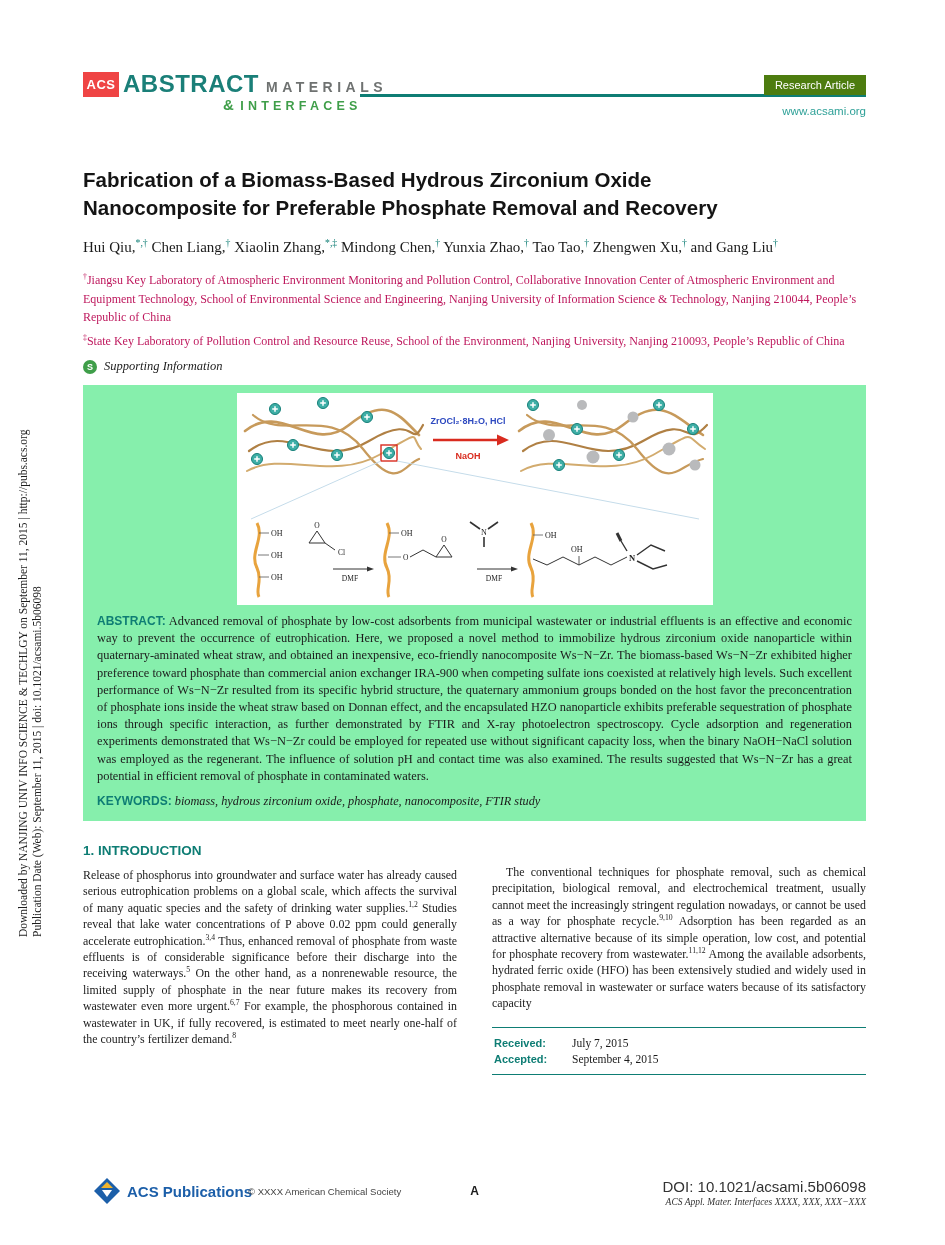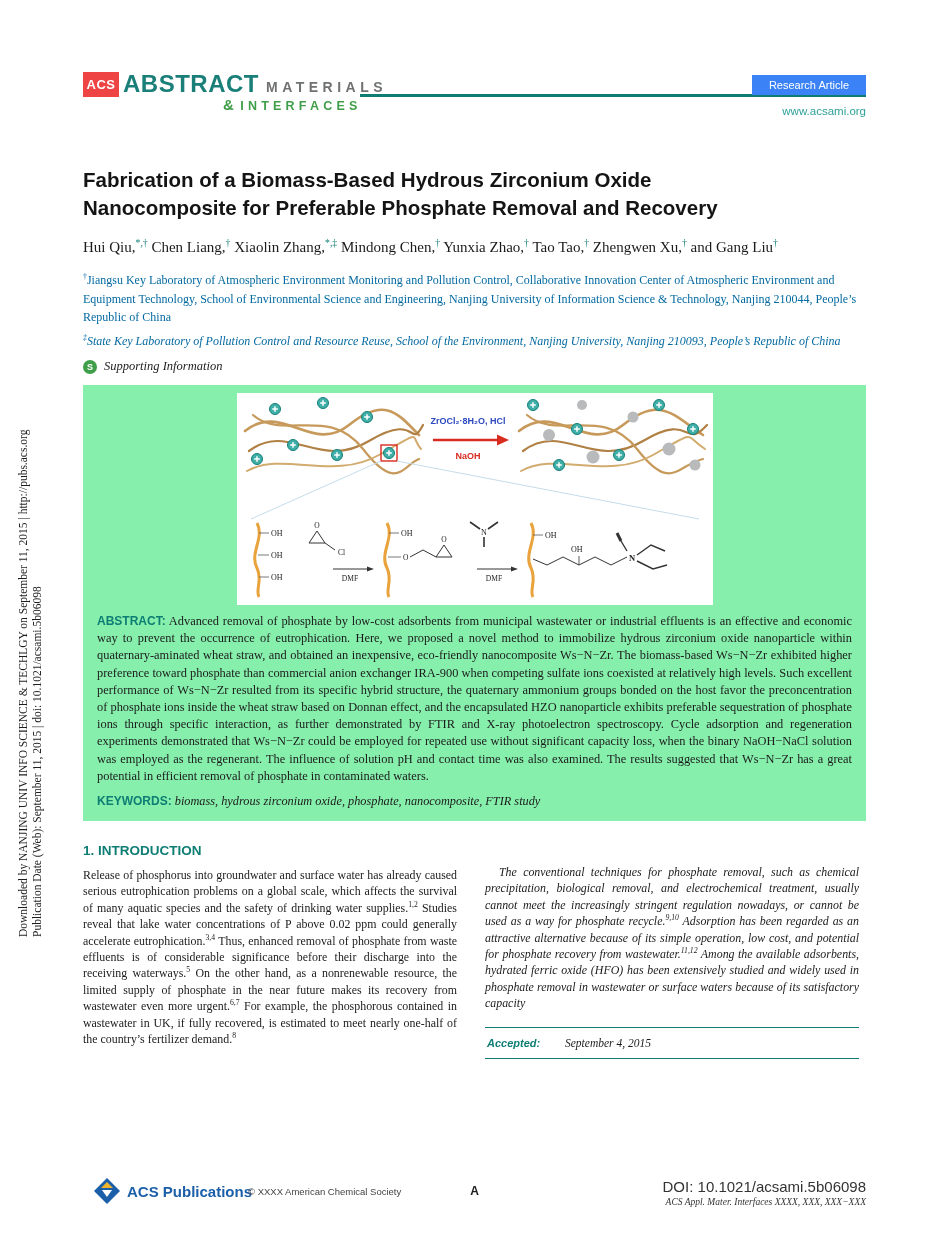--- a/index.html
+++ b/index.html
@@ -14,50 +14,50 @@
   .logo-row1{display:flex;align-items:baseline;}
   .acs-box{display:inline-flex;align-items:center;justify-content:center;width:36px;height:25px;
            background:#ef4444;color:#fff;font-weight:bold;font-size:13px;letter-spacing:.5px;
            align-self:center;}
   .applied{font-size:24px;font-weight:bold;color:#1a7f78;margin-left:4px;letter-spacing:.5px;}
   .materials{font-size:14px;font-weight:bold;color:#6f7271;letter-spacing:4.5px;margin-left:7px;}
   .logo-row2{margin-left:140px;margin-top:-2px;}
   .amp{font-size:15px;font-weight:bold;color:#3f9e49;}
   .interfaces{font-size:12.5px;font-weight:bold;color:#3f9e49;letter-spacing:4.2px;margin-left:2px;}
   .header-rule{position:absolute;left:360px;right:79px;top:94px;height:2.5px;background:#0e7d74;}
-  .badge{position:absolute;right:79px;top:75px;height:20px;line-height:20px;padding:0 17px;
-         background:#3b82f6;color:#fff;font-family:"Liberation Sans",sans-serif;font-size:11px;}
+  .badge{position:absolute;right:79px;top:75px;height:20px;line-height:20px;padding:0 11px;
+         background:#4d7c0f;color:#fff;font-family:"Liberation Sans",sans-serif;font-size:11px;}
   .site{position:absolute;right:79px;top:105px;color:#2fa198;
         font-family:"Liberation Sans",sans-serif;font-size:11.5px;}
   
   .main{position:absolute;left:83px;top:166px;width:783px;}
   .title{margin:0;font-family:"Liberation Sans",sans-serif;font-weight:bold;
          font-size:20.5px;line-height:27.5px;color:#141414;width:720px;}
   .authors{margin:16px 0 0 0;font-size:15px;line-height:21px;width:783px;}
   .authors sup{color:#0e7d74;}
   sup{font-size:0.65em;line-height:0;vertical-align:super;}
-  .affil{margin:13px 0 0 0;font-size:12px;line-height:18.5px;width:778px;color:#0369a1;}
-  .affil + .affil{margin-top:5px;font-style:italic;}
+  .affil{margin:13px 0 0 0;font-size:12px;line-height:18.5px;width:778px;color:#be185d;}
+  .affil + .affil{margin-top:5px;}
   .supporting{margin-top:9px;display:flex;align-items:center;}
   .s-icon{display:inline-flex;width:14px;height:14px;border-radius:50%;background:#3f9e49;
           color:#fff;font-family:"Liberation Sans",sans-serif;font-size:9px;font-weight:bold;
           align-items:center;justify-content:center;}
   .s-label{margin-left:7px;font-style:italic;font-size:12.5px;color:#222;}
   
   .abstract-panel{margin-top:11px;background:#86efac;padding:8px 14px 12px 14px;width:755px;}
   .graphic{width:476px;height:212px;margin:0 auto 8px auto;background:#fff;}
   .abstract-text{margin:0;font-size:12.4px;line-height:17.2px;text-align:justify;}
   .ab-label,.kw-label{font-family:"Liberation Sans",sans-serif;font-weight:bold;
                       font-size:12px;color:#0e7d74;}
   .keywords{margin:9px 0 0 0;font-size:12.3px;}
   .kw-text{font-style:italic;}
   
-  .columns{display:flex;gap:28px;margin-top:22px;}
+  .columns{display:flex;gap:35px;margin-top:22px;}
   .col{width:374px;}
-  .col-right{padding-top:21px;font-style:italic;}
+  .col-right{padding-top:21px;}
   .sec-head{margin:0 0 9px 0;font-family:"Liberation Sans",sans-serif;font-weight:bold;
             font-size:13.5px;color:#0e7d74;}
   .body-text{margin:0;font-size:11.9px;line-height:16.4px;text-align:justify;}
   .indent{text-indent:14px;}
   .dates{margin-top:15px;border-top:1.5px solid #0e7d74;border-bottom:1.5px solid #0e7d74;
          padding:7px 0 7px 2px;}
   .date-row{font-size:11.5px;line-height:16px;}
   .date-label{display:inline-block;width:78px;font-family:"Liberation Sans",sans-serif;
               font-weight:bold;font-size:11px;color:#0e7d74;}
   
@@ -226,20 +226,23 @@
 
     <div class="columns">
       <div class="col col-left">
         <h2 class="sec-head">1. INTRODUCTION</h2>
         <p class="body-text">Release of phosphorus into groundwater and surface water has already caused serious eutrophication problems on a global scale, which affects the survival of many aquatic species and the safety of drinking water supplies.<sup>1,2</sup> Studies reveal that lake water concentrations of P above 0.02 ppm could generally accelerate eutrophication.<sup>3,4</sup> Thus, enhanced removal of phosphate from waste effluents is of considerable significance before their discharge into the receiving waterways.<sup>5</sup> On the other hand, as a nonrenewable resource, the limited supply of phosphate in the near future makes its recovery from wastewater even more urgent.<sup>6,7</sup> For example, the phosphorous contained in wastewater in UK, if fully recovered, is estimated to meet nearly one-half of the country’s fertilizer demand.<sup>8</sup></p>
       </div>
       <div class="col col-right">
         <p class="body-text indent">The conventional techniques for phosphate removal, such as chemical precipitation, biological removal, and electrochemical treatment, usually cannot meet the increasingly stringent regulation nowadays, or cannot be used as a way for phosphate recycle.<sup>9,10</sup> Adsorption has been regarded as an attractive alternative because of its simple operation, low cost, and potential for phosphate recovery from wastewater.<sup>11,12</sup> Among the available adsorbents, hydrated ferric oxide (HFO) has been extensively studied and widely used in phosphate removal in wastewater or surface waters because of its satisfactory capacity</p>
         <div class="dates">
           <div class="date-row">
+            <span class="date-label">Received:</span><span class="date-val">July 7, 2015</span>
+          </div>
+          <div class="date-row">
             <span class="date-label">Accepted:</span><span class="date-val">September 4, 2015</span>
           </div>
         </div>
       </div>
     </div>
   </div>
 
   <div class="footer">
     <div class="pub-logo">
       <svg width="26" height="26" viewBox="0 0 26 26">

